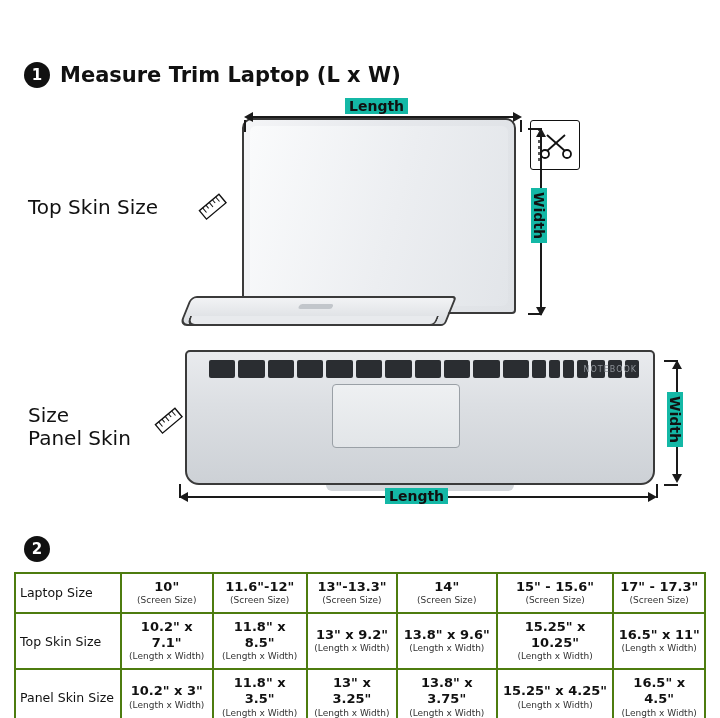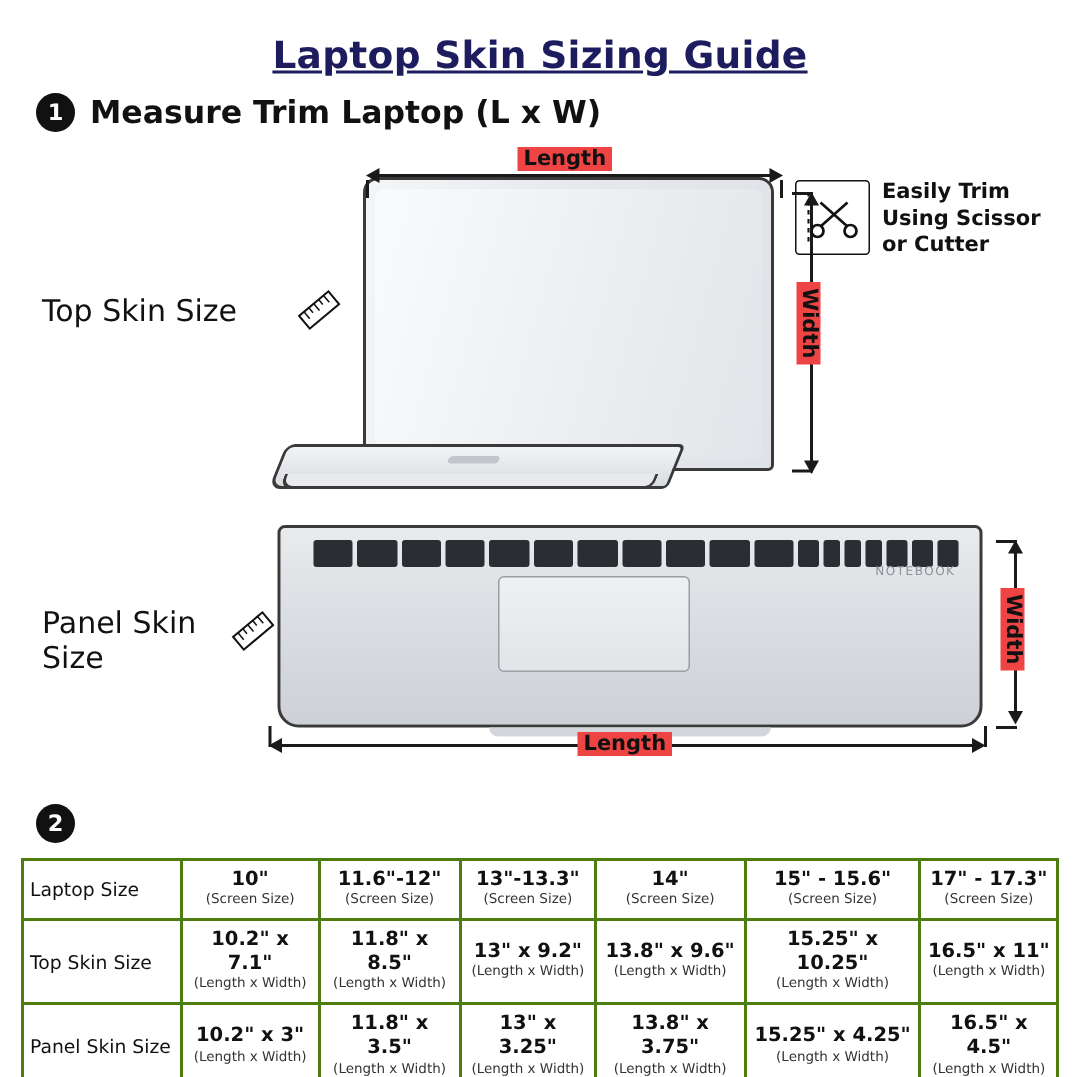--- a/index.html
+++ b/index.html
@@ -154,21 +154,21 @@
   .arrow-u { border-left: 5px solid transparent; border-right: 5px solid transparent; border-bottom: 9px solid #1a1a1a; }
   .arrow-d { border-left: 5px solid transparent; border-right: 5px solid transparent; border-top: 9px solid #1a1a1a; }
   .tick-v { position: absolute; width: 1.6px; background: #1a1a1a; }
   .tick-h { position: absolute; height: 1.6px; background: #1a1a1a; }
 
   .dim-label {
     position: absolute;
     font-size: 14px;
     font-weight: bold;
     color: #111111;
-    background: #ef4444;
+    background: #14b8a6;
     padding: 0 4px;
   }
   .dim-label.vert {
     writing-mode: vertical-rl;
     text-orientation: mixed;
     padding: 4px 0;
   }
 
   
   #trim-callout {
@@ -232,21 +232,21 @@
     top: 32px;
     width: 126px;
     height: 62px;
     background: linear-gradient(180deg, #eef0f2 0%, #e2e5e8 100%);
     border: 1.5px solid #9aa0a6;
     border-radius: 4px;
   }
   .brand {
     position: absolute;
     right: 16px;
-    top: 24px;
+    top: 13px;
     font-size: 8px;
     color: #8d9298;
     letter-spacing: 1px;
     margin-left: 36px;
   }
   .deck-lip {
     position: absolute;
     left: 30%;
     right: 30%;
     bottom: -6px;
@@ -292,21 +292,20 @@
     color: #333333;
     line-height: 1.3;
   }
   .header-row td { background: #ffffff; }
 </style>
 </head>
 <body>
 
 <div class="page">
 
-  <div class="title">Laptop Skin Sizing Guide</div>
 
   <div class="step-row" id="step1">
     <div class="step-badge">1</div>
     <div class="step-text">Measure Trim Laptop (L x W)</div>
   </div>
 
   <div class="side-label" id="top-skin-label">Top Skin Size</div>
   <svg class="ruler-icon" id="ruler1" viewBox="0 0 40 40">
     <g transform="rotate(-40 20 20)">
       <rect x="5" y="13" width="30" height="13" fill="#ffffff" stroke="#111" stroke-width="1.6"></rect>
@@ -351,30 +350,25 @@
       <svg viewBox="0 0 48 48" width="48" height="48">
         <line x1="8" y1="40" x2="8" y2="8" stroke="#111" stroke-width="1.4" stroke-dasharray="3 3"></line>
         <g stroke="#111" stroke-width="1.8" fill="none">
           <line x1="16" y1="14" x2="34" y2="30"></line>
           <line x1="34" y1="14" x2="16" y2="30"></line>
           <circle cx="14" cy="33" r="4"></circle>
           <circle cx="36" cy="33" r="4"></circle>
         </g>
       </svg>
     </div>
-    <div class="trim-text">
-      <div>Easily Trim</div>
-      <div>Using Scissor</div>
-      <div>or Cutter</div>
-    </div>
   </div>
 
   <div class="side-label" id="panel-skin-label">
+    <div>Size</div>
     <div>Panel Skin</div>
-    <div>Size</div>
   </div>
   <svg class="ruler-icon" id="ruler2" viewBox="0 0 40 40">
     <g transform="rotate(-40 20 20)">
       <rect x="5" y="13" width="30" height="13" fill="#ffffff" stroke="#111" stroke-width="1.6"></rect>
       <line x1="10" y1="13" x2="10" y2="20" stroke="#111" stroke-width="1.2"></line>
       <line x1="15" y1="13" x2="15" y2="18" stroke="#111" stroke-width="1.2"></line>
       <line x1="20" y1="13" x2="20" y2="20" stroke="#111" stroke-width="1.2"></line>
       <line x1="25" y1="13" x2="25" y2="18" stroke="#111" stroke-width="1.2"></line>
       <line x1="30" y1="13" x2="30" y2="20" stroke="#111" stroke-width="1.2"></line>
     </g>

